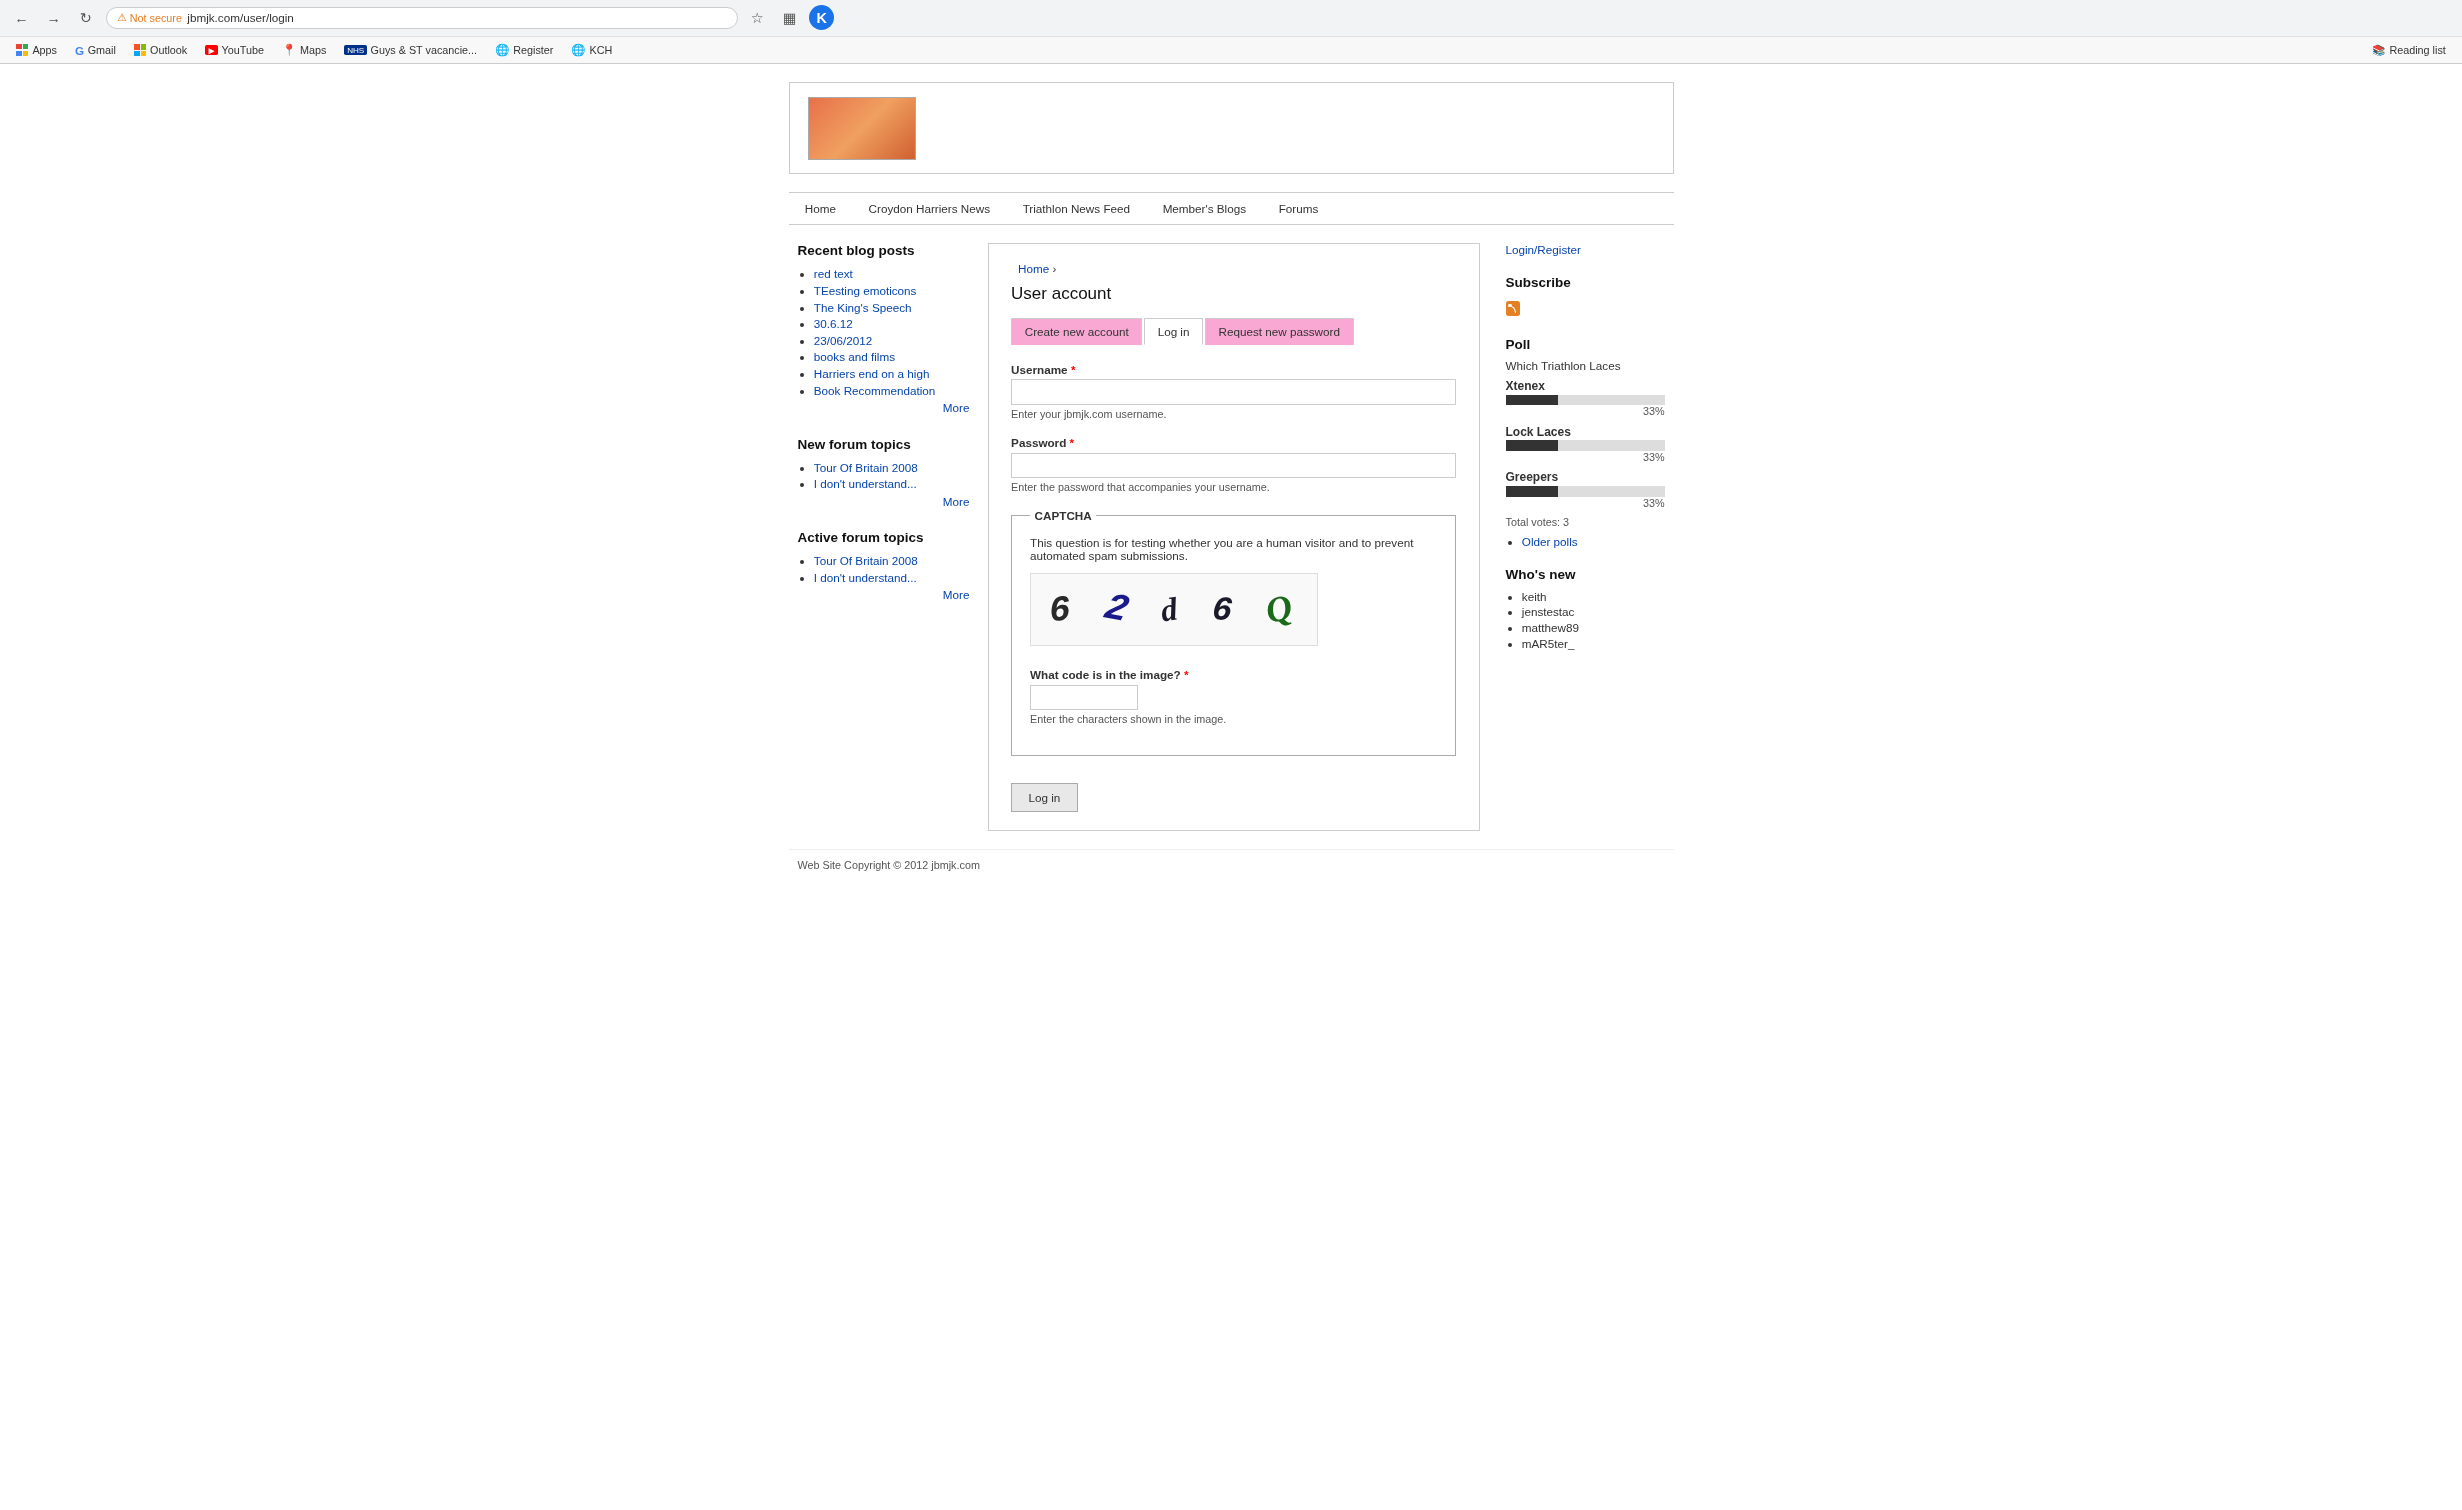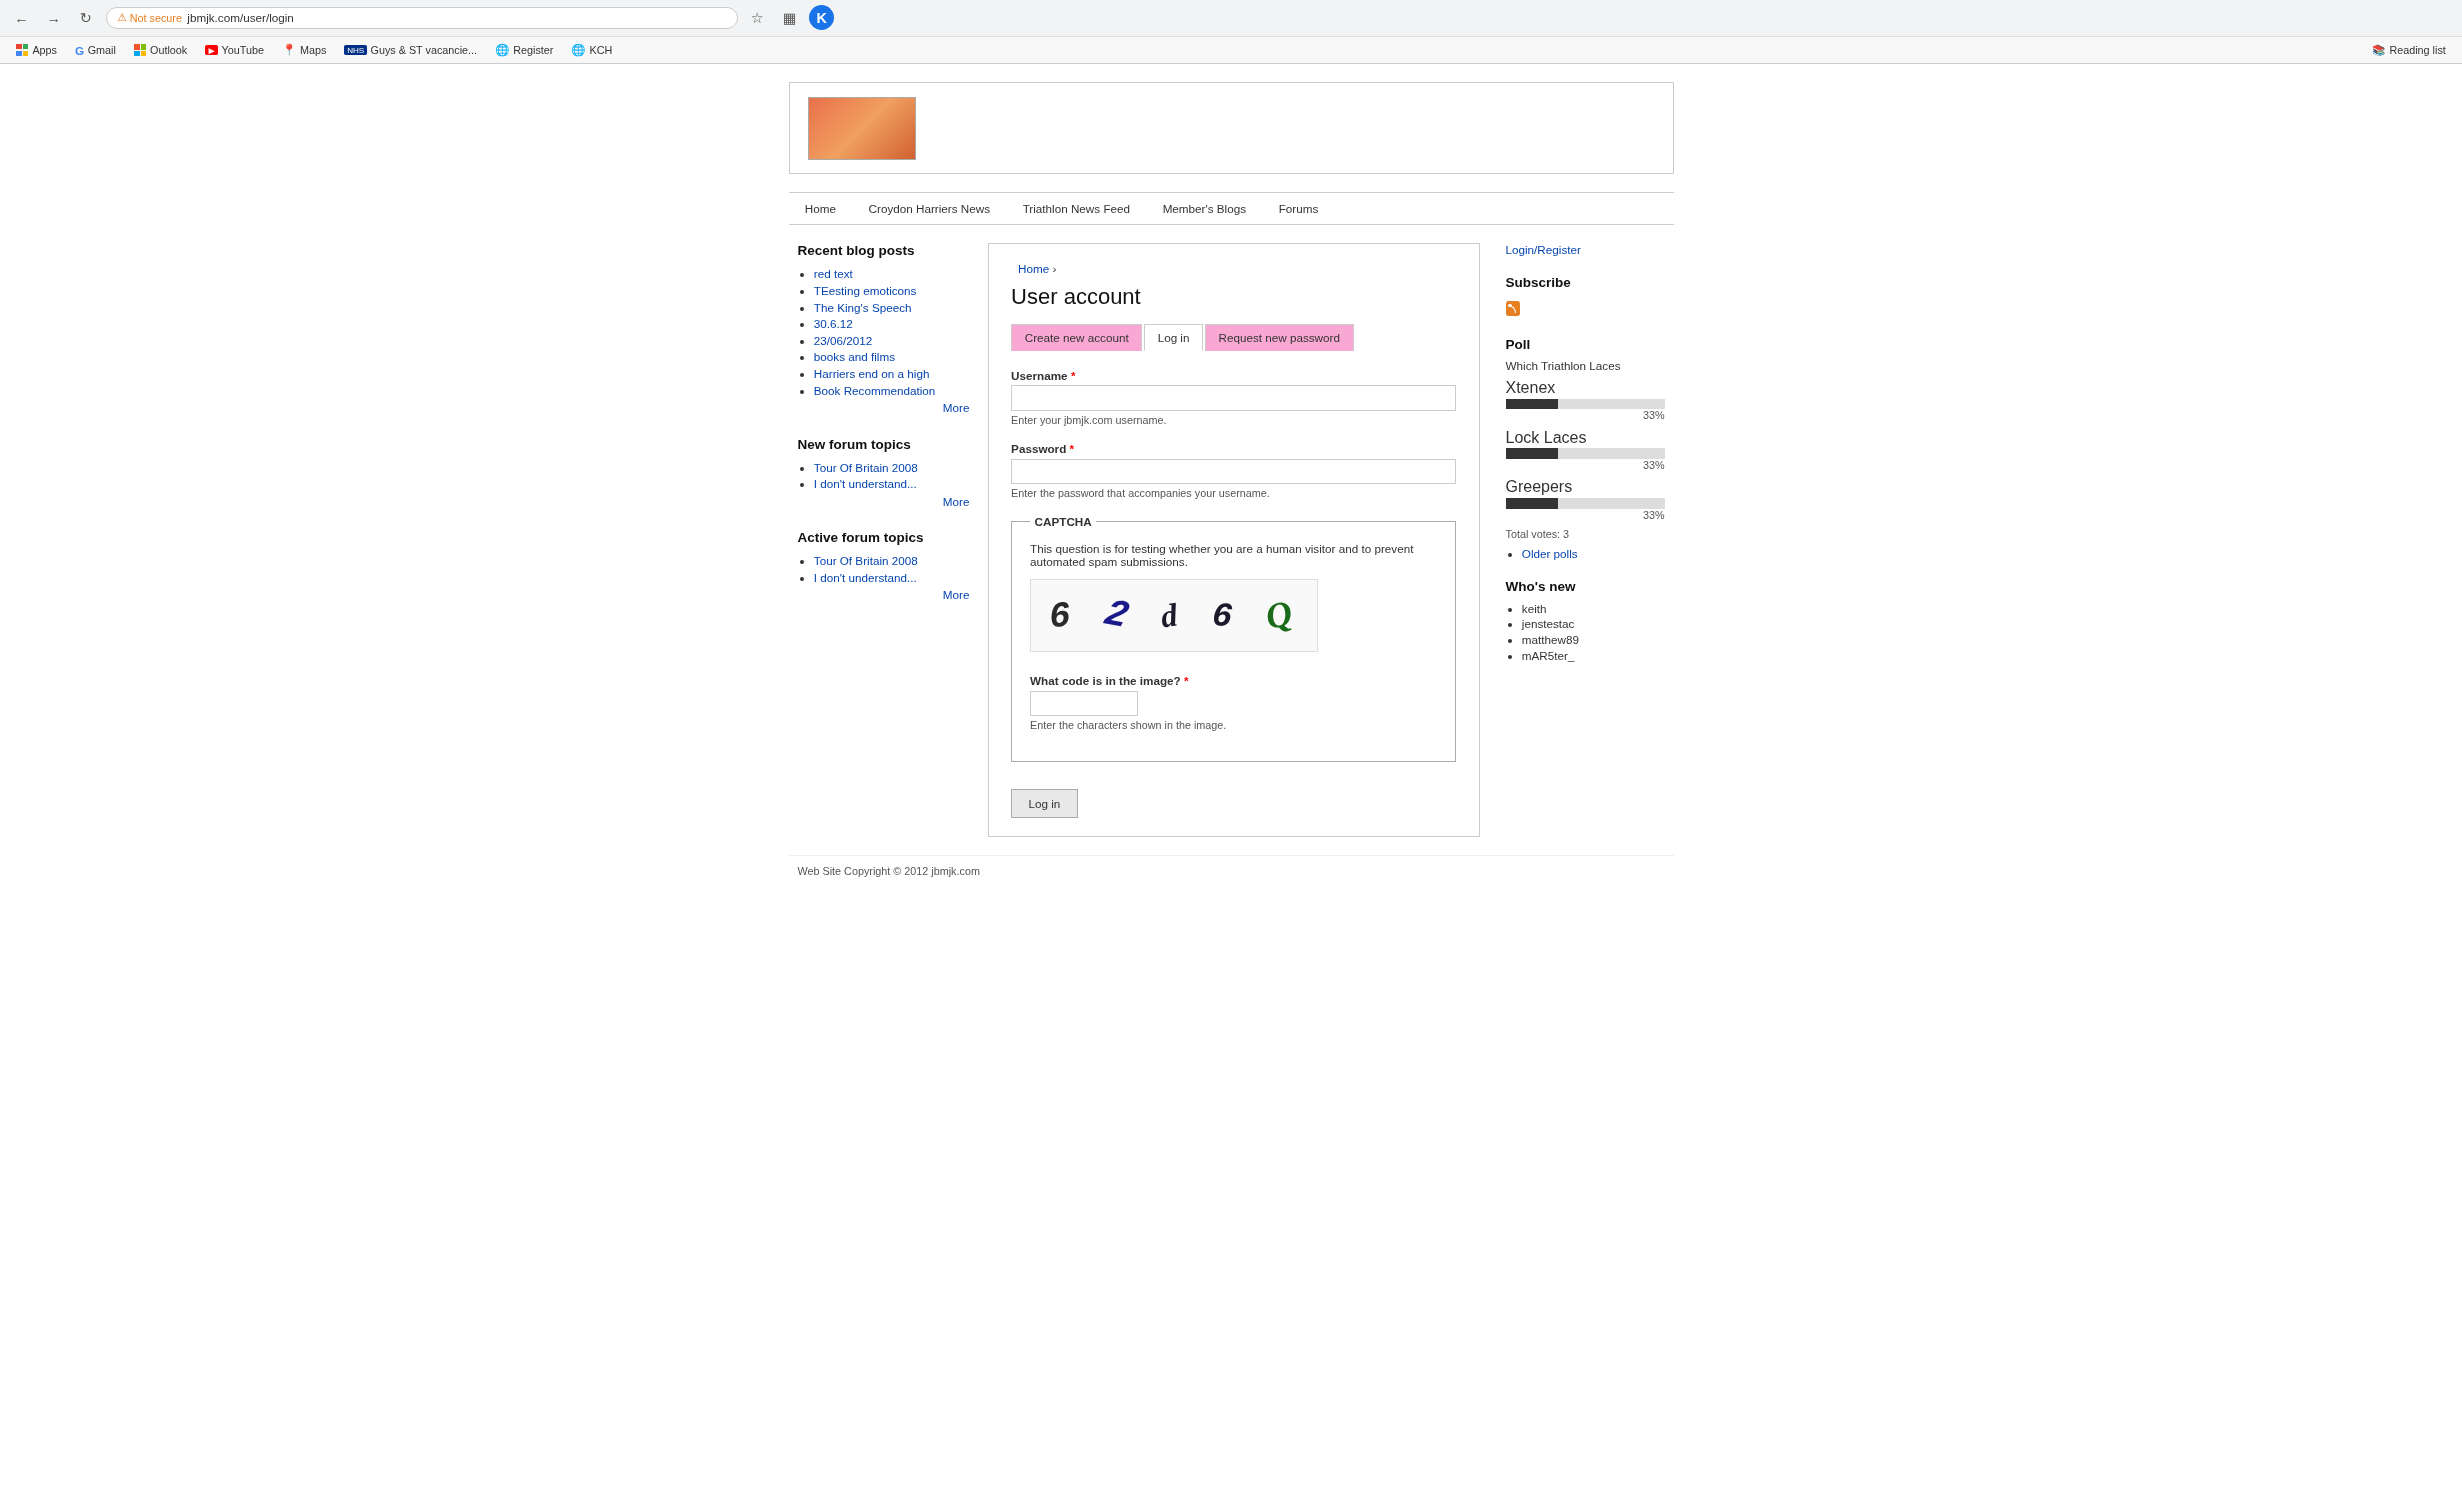--- a/index.html
+++ b/index.html
@@ -82,21 +82,21 @@
     .sidebar-section ul li a { color: #0645ad; text-decoration: none; }
     .more-link { color: #0645ad; font-size: 11.7px; text-decoration: none; display: block; text-align: right; margin-top: 4.5px; }
 
     
     .main-content { flex: 1; min-width: 0; }
     .form-container {
       border: 0.9px solid #ccc; padding: 18px 22.6px; background: #fff;
     }
     .breadcrumb { font-size: 11.7px; margin-bottom: 9px; color: #333; margin-left: 7px; }
     .breadcrumb a { color: #0645ad; text-decoration: none; }
-    .page-title { font-size: 22px; font-weight: normal; margin-bottom: 13.5px; color: #111; }
+    .page-title { font-size: 17px; font-weight: normal; margin-bottom: 13.5px; color: #111; }
 
     
     .tabs { display: flex; gap: 1.8px; margin-bottom: 18px; }
     .tab-btn {
       padding: 6.3px 12.6px; font-size: 11.7px; border: 0.9px solid #ccc;
       background: #f9a8d4; cursor: pointer; color: #333; border-bottom: none;
     }
     .tab-btn.active {
       background: #fff; border-bottom: 0.9px solid #fff; margin-bottom: -0.9px;
       position: relative; z-index: 1;
@@ -158,21 +158,21 @@
       top: 3.6px; left: 2.7px;
       width: 7.2px; height: 7.2px;
       border: 1.8px solid #fff;
       border-radius: 0 100% 0 0;
       border-left: none; border-bottom: none;
     }
 
     
     .poll-question { font-size: 11.7px; margin-bottom: 7.2px; color: #333; }
     .poll-option { margin-bottom: 7.2px; }
-    .poll-option-label { font-size: 16px; font-weight: normal; margin-bottom: 1.8px; }
+    .poll-option-label { font-size: 12px; font-weight: bold; margin-bottom: 1.8px; }
     .poll-bar-container { background: #ddd; height: 10.8px; width: 100%; position: relative; }
     .poll-bar { background: #333; height: 10.8px; }
     .poll-pct { font-size: 10.8px; color: #555; text-align: right; }
     .poll-total { font-size: 10.8px; color: #555; margin-top: 4.5px; }
     .older-polls-link { color: #0645ad; font-size: 11.7px; text-decoration: none; }
 
     
     .whos-new-list { list-style: disc; padding-left: 16.3px; }
     .whos-new-list li { font-size: 11.7px; margin-bottom: 2.7px; }
 

